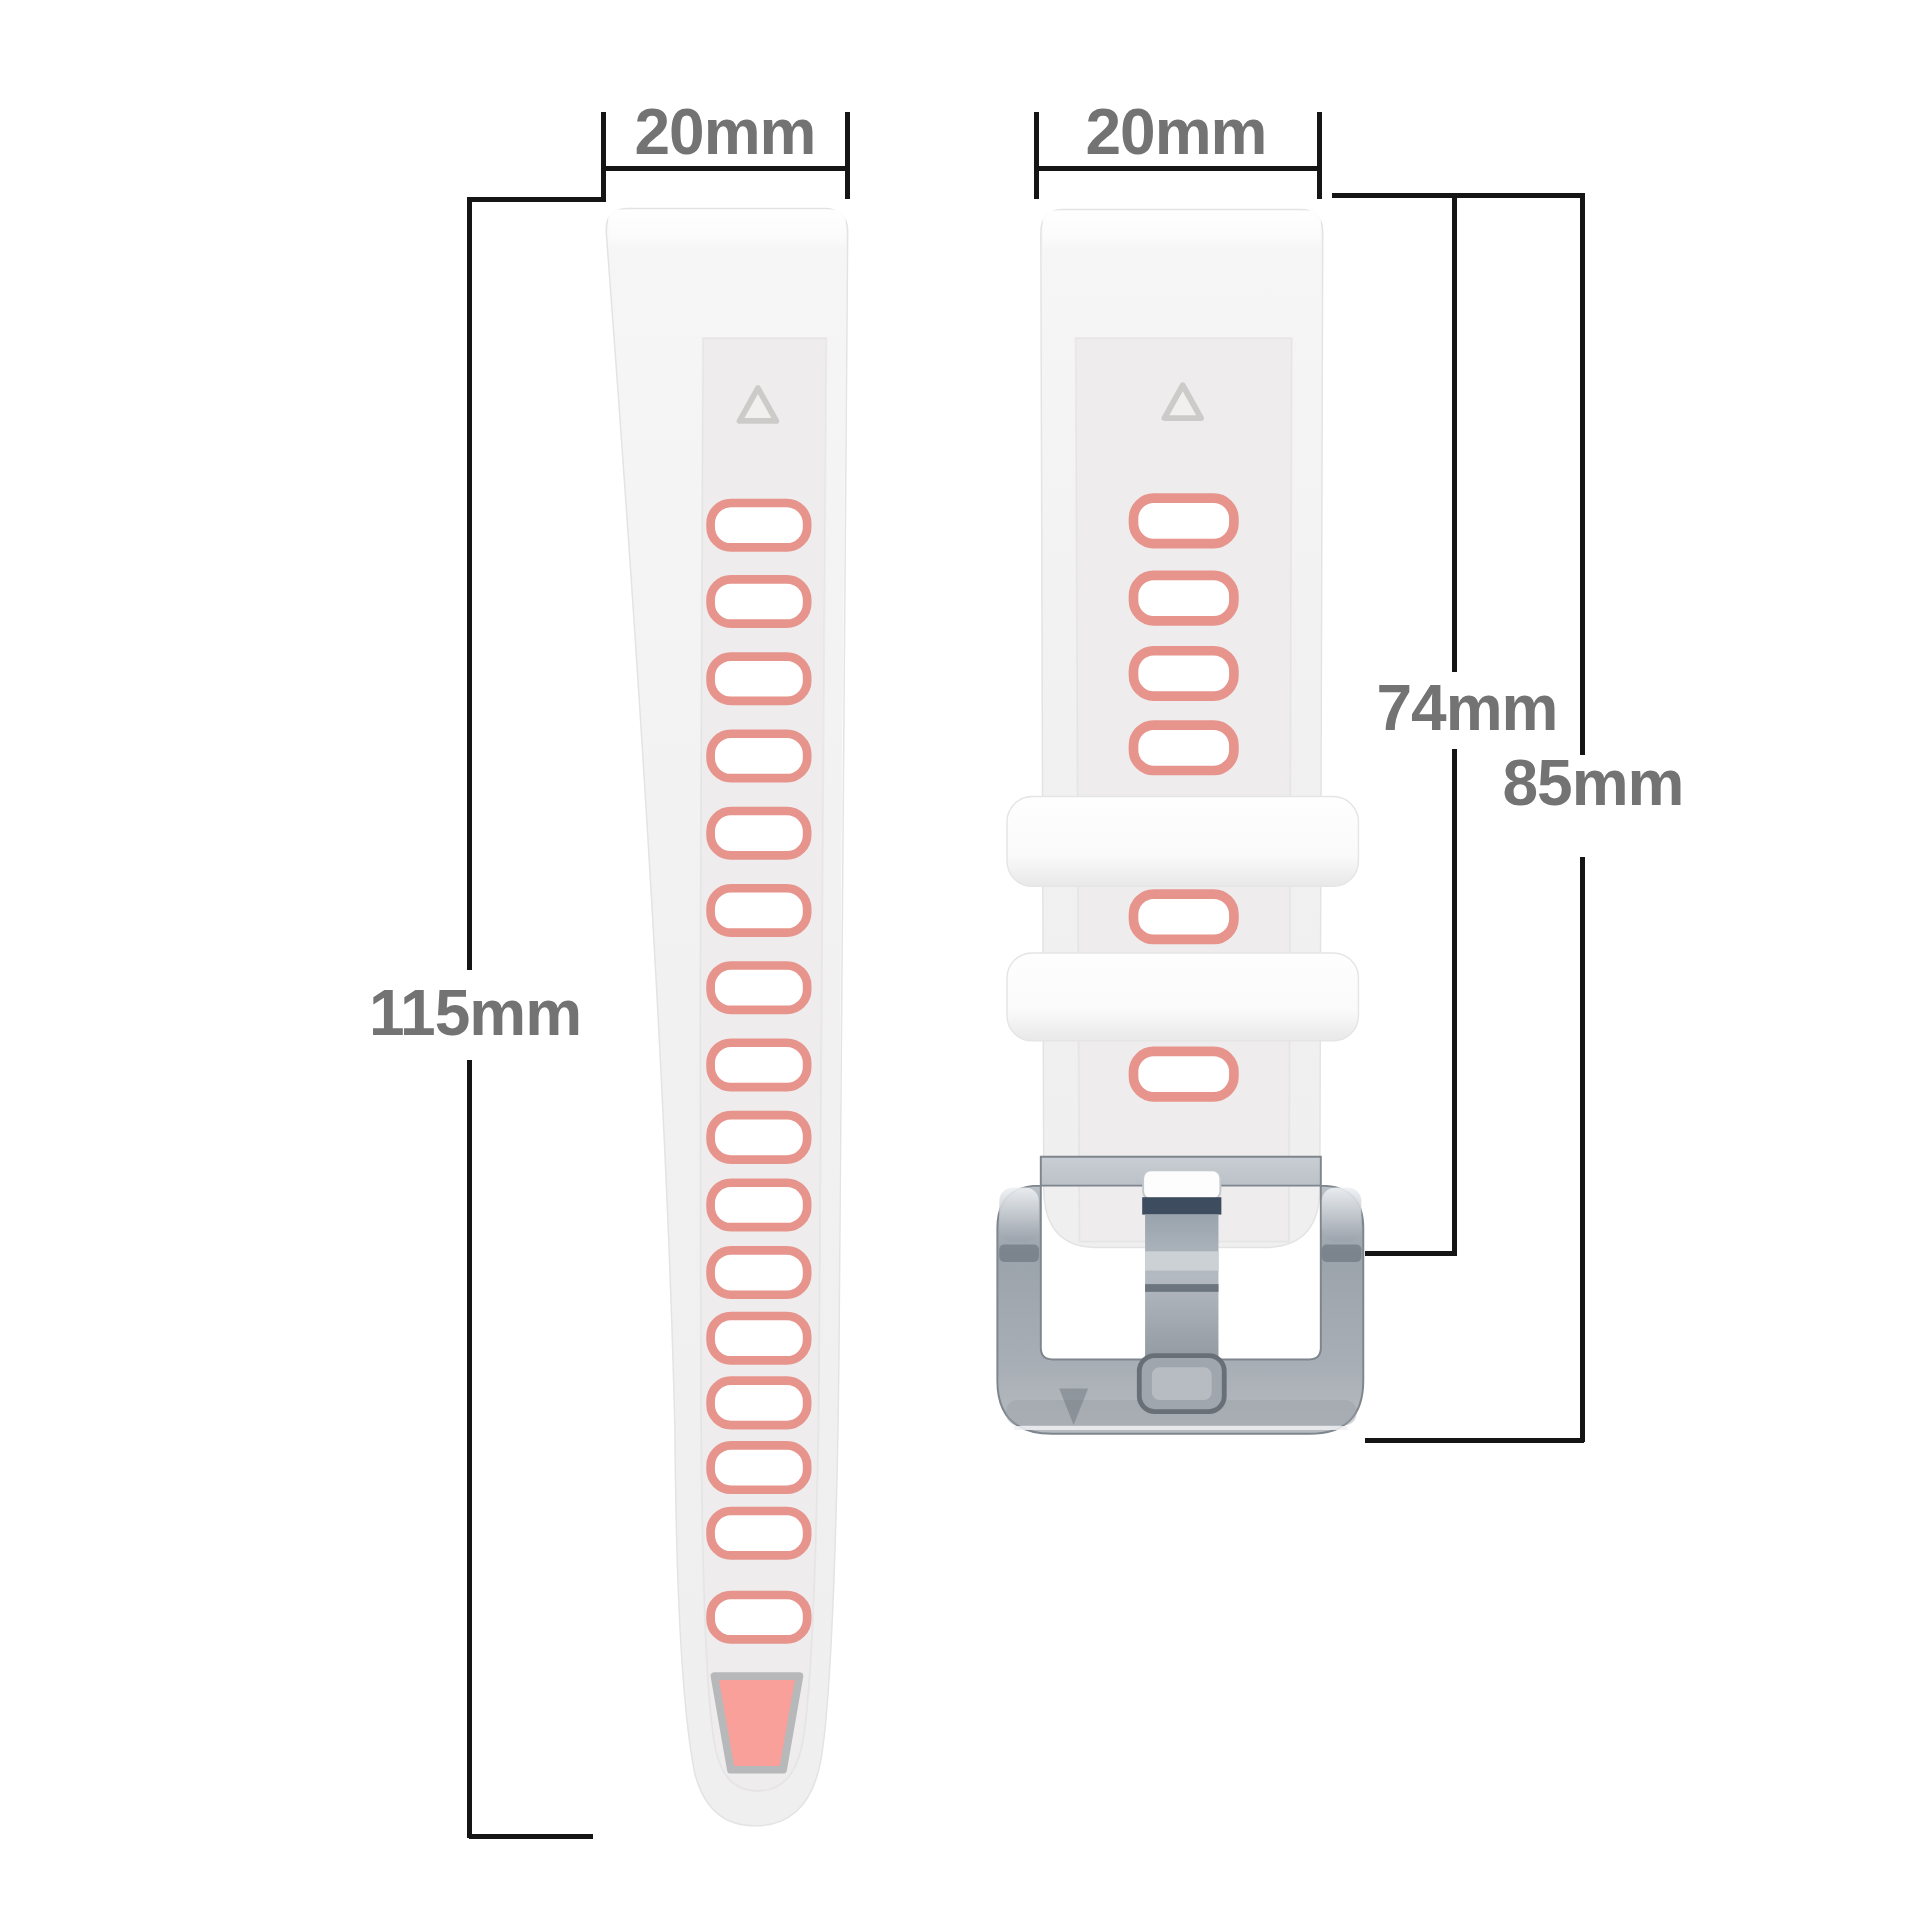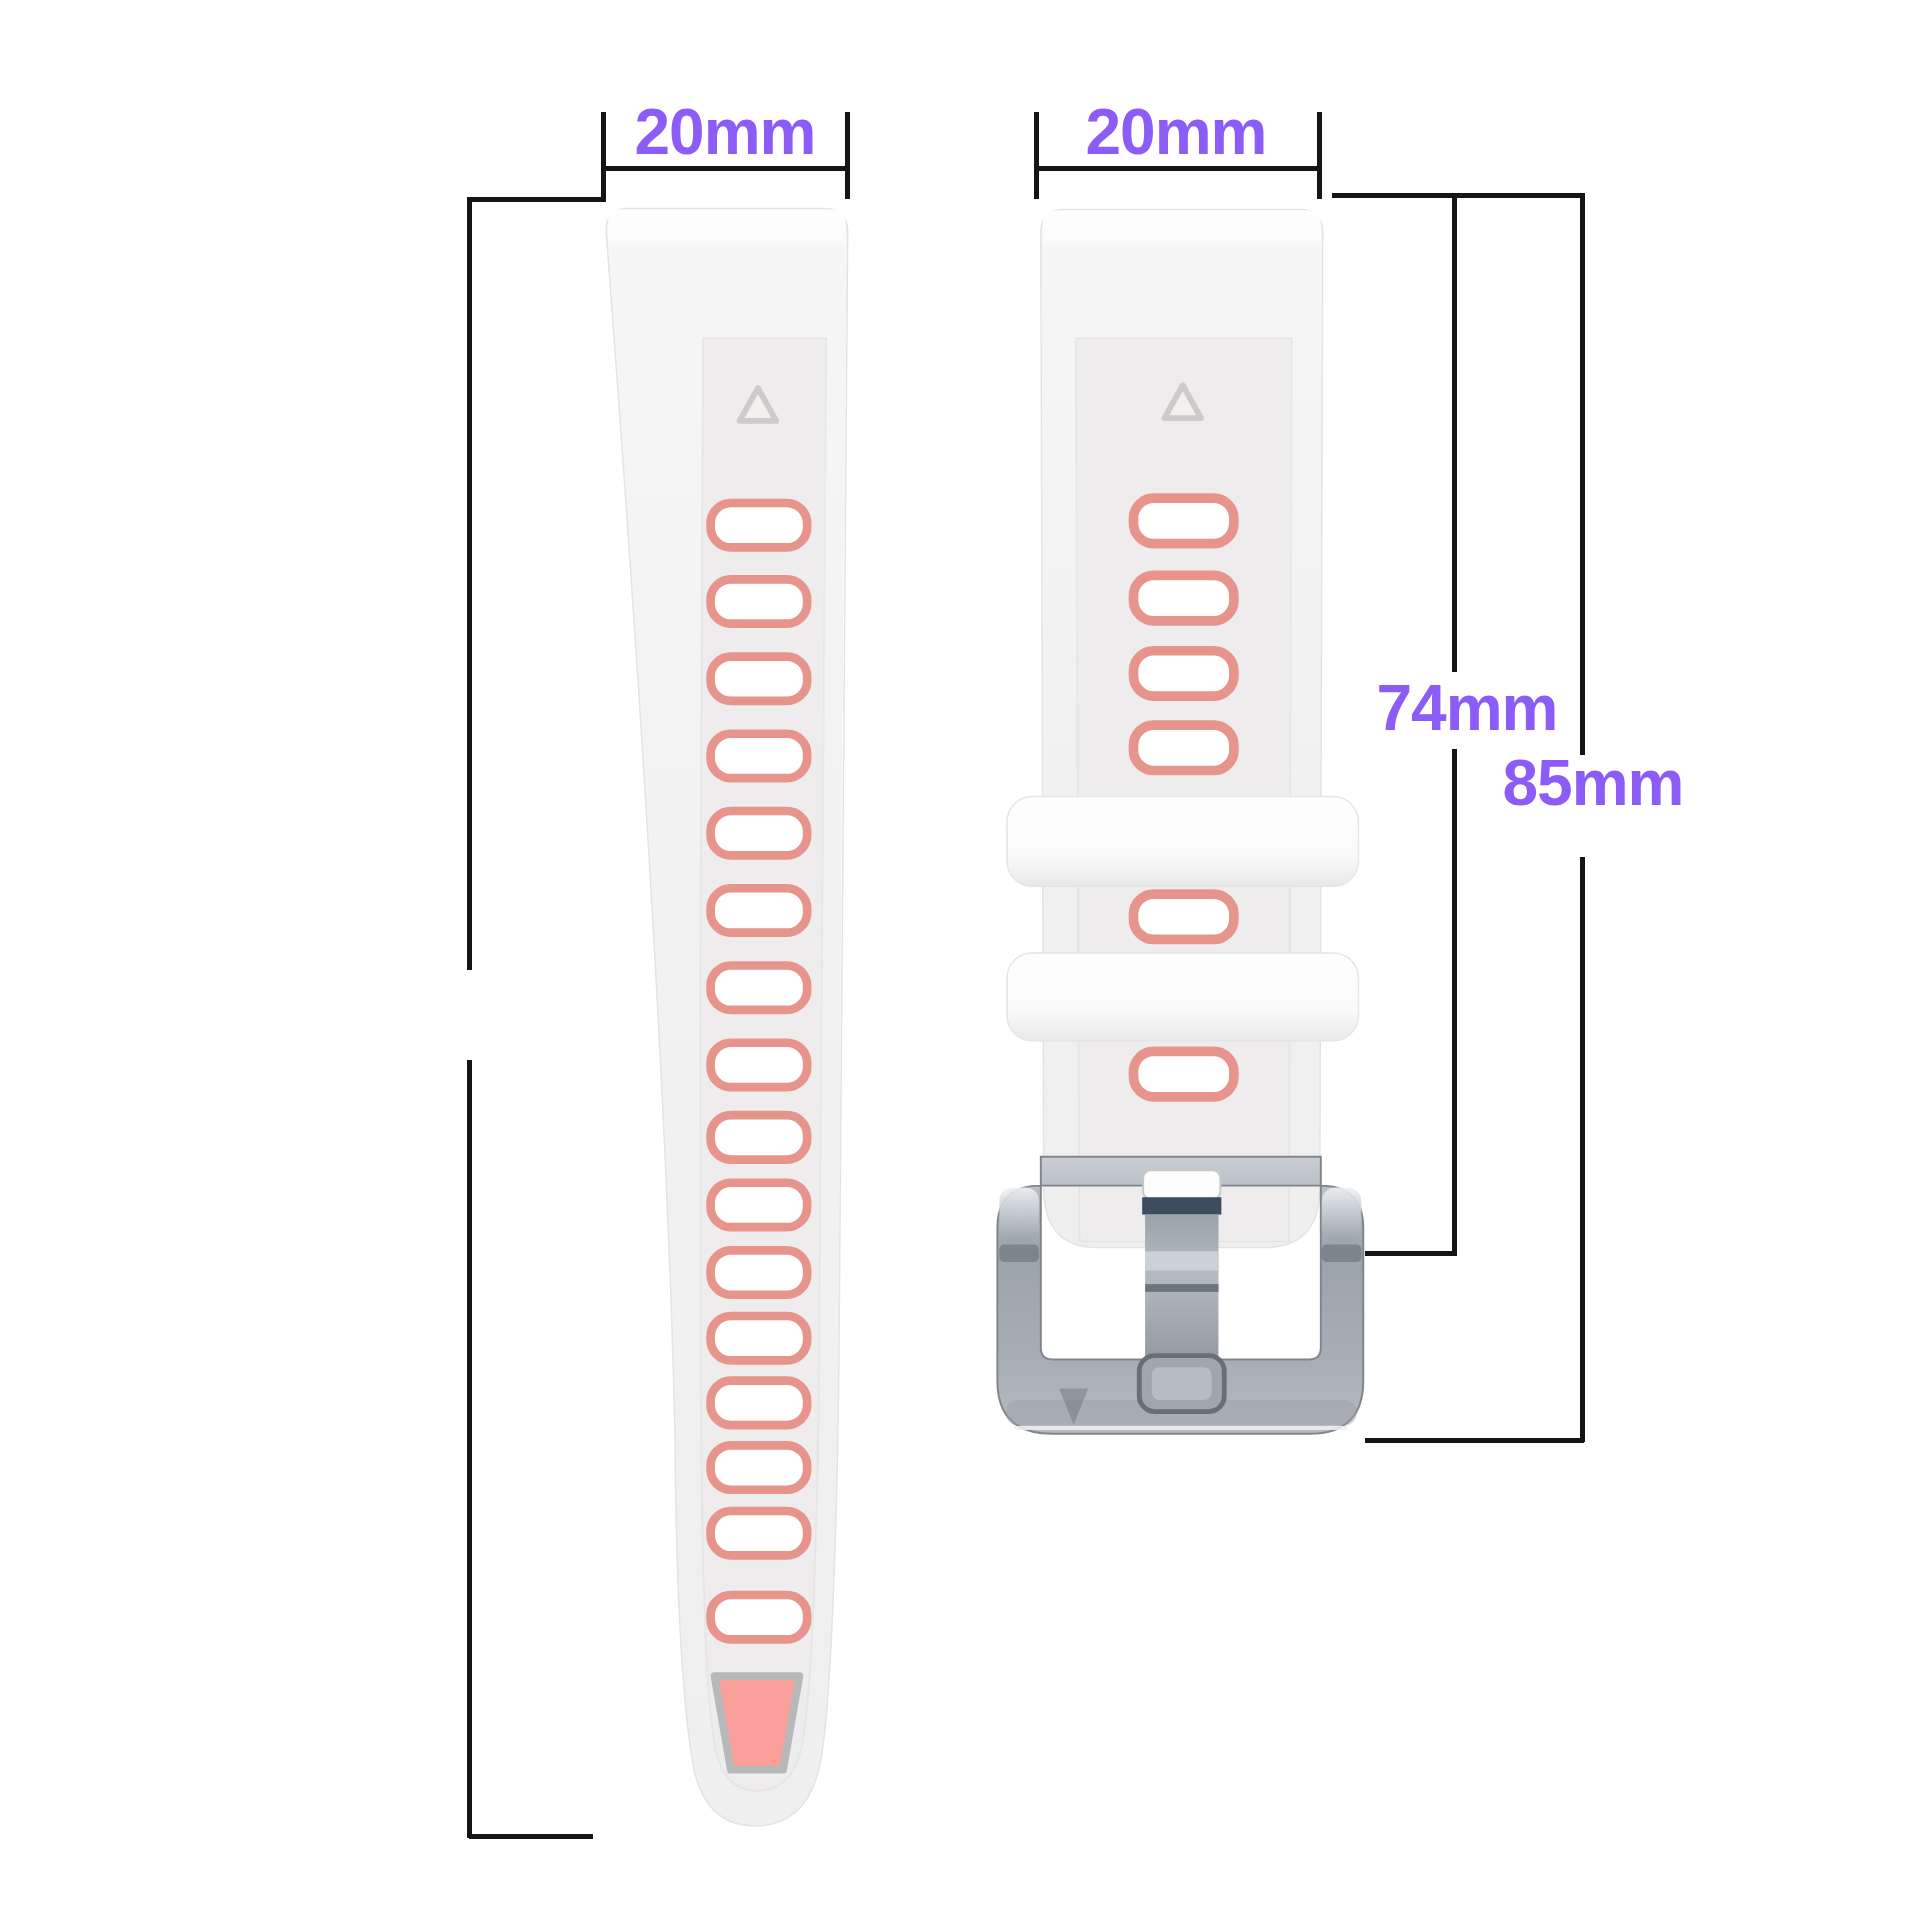--- a/index.html
+++ b/index.html
@@ -1,20 +1,20 @@
 <!DOCTYPE html>
 <html><head>
 <meta charset="utf-8">
 <style>
   html,body{margin:0;padding:0;background:#ffffff;}
   #stage{position:relative;width:1931px;height:1931px;background:#ffffff;overflow:hidden;
          font-family:"Liberation Sans", sans-serif;}
   .dim-line{position:absolute;background:#151515;}
   .dim-label{position:absolute;transform:translate(-50%,-50%);font-weight:700;font-size:64px;
-             color:#8b5cf6;letter-spacing:-1px;white-space:nowrap;}
+             color:#737373;letter-spacing:-1px;white-space:nowrap;}
   svg{position:absolute;left:0;top:0;}
 </style>
 </head>
 <body>
 
 <div id="stage">
 
   <svg width="1931" height="1931" viewBox="0 0 2000 2000">
     <defs>
       <linearGradient id="strapGrad" x1="0" y1="0" x2="0" y2="1">
@@ -152,16 +152,17 @@
   <div class="dim-line" style="left:1452px;top:193px;width:4.8px;height:479px;"></div>
   <div class="dim-line" style="left:1452px;top:749px;width:4.8px;height:506px;"></div>
   <div class="dim-line" style="left:1365px;top:1251px;width:92px;height:4.8px;"></div>
 
   <div class="dim-line" style="left:1580px;top:193px;width:4.8px;height:562px;"></div>
   <div class="dim-line" style="left:1580px;top:857px;width:4.8px;height:585px;"></div>
   <div class="dim-line" style="left:1365px;top:1438px;width:219px;height:4.8px;"></div>
 
   <div class="dim-label" style="left:725px;top:132px;">20mm</div>
   <div class="dim-label" style="left:1176px;top:132px;">20mm</div>
+  <div class="dim-label" style="left:475px;top:1013px;">115mm</div>
   <div class="dim-label" style="left:1459px;top:708px;margin-left:8px;">74mm</div>
   <div class="dim-label" style="left:1593px;top:783px;">85mm</div>
 </div>
 
 
 </body></html>

